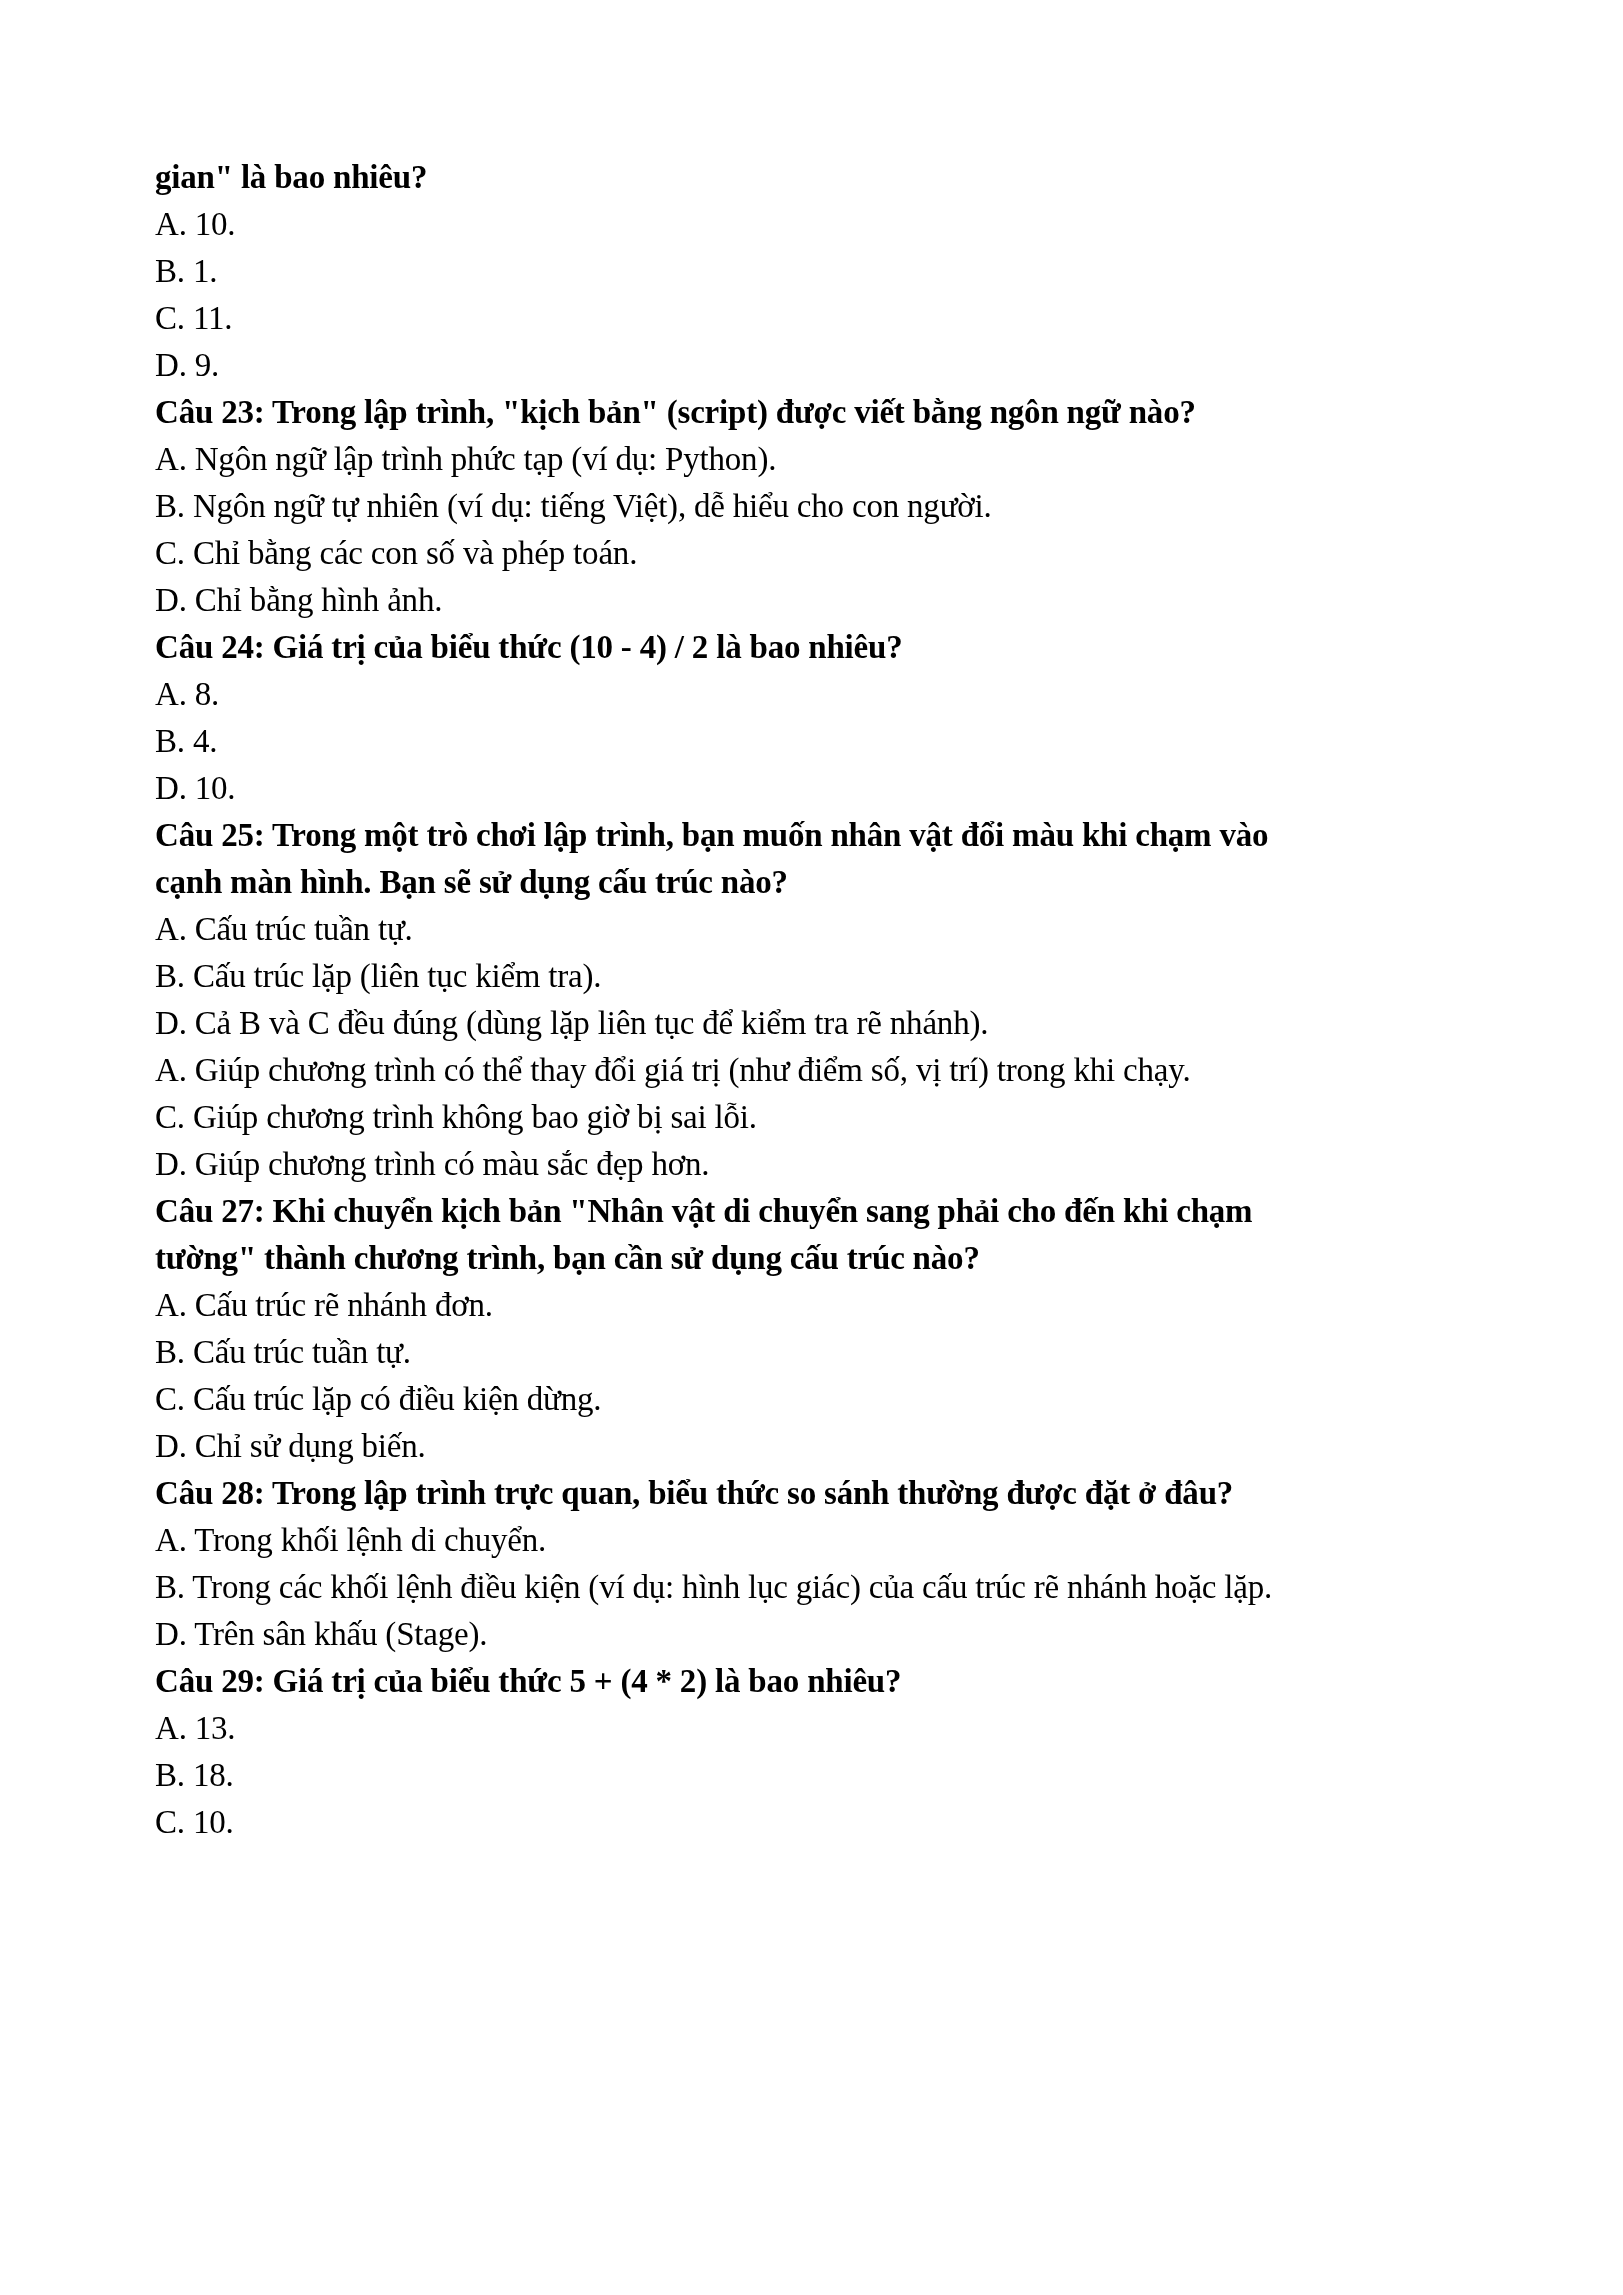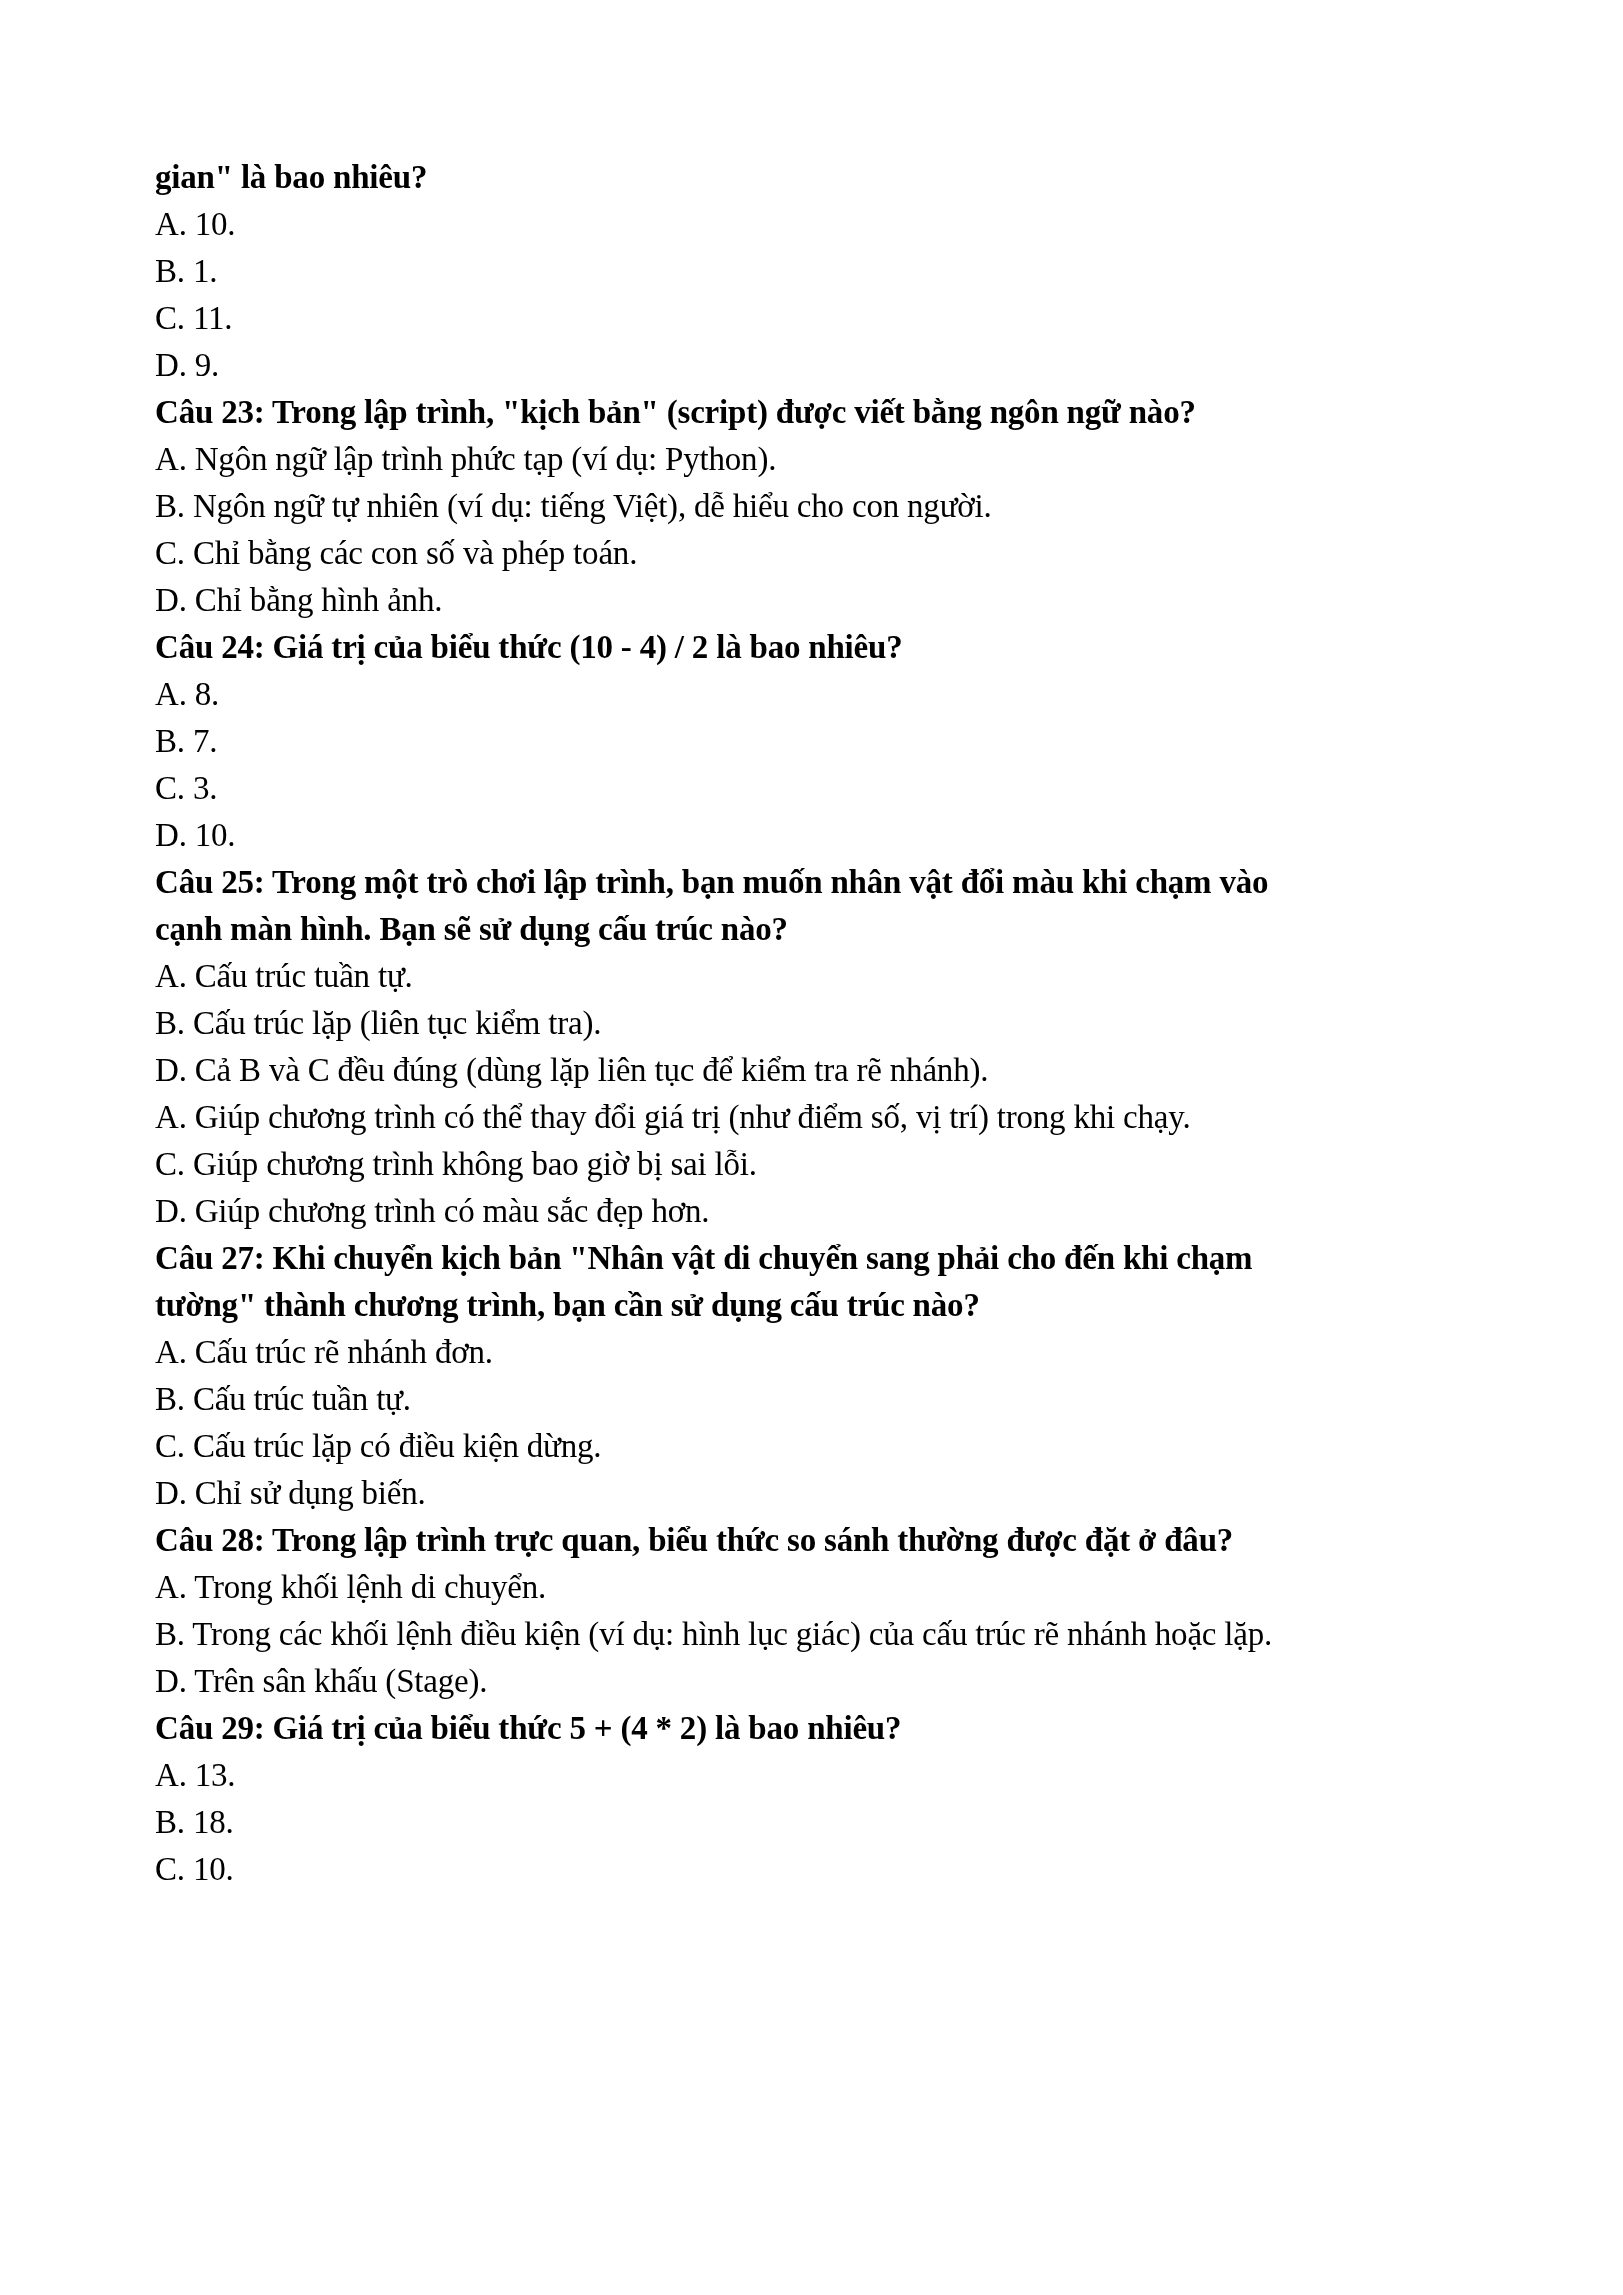--- a/index.html
+++ b/index.html
@@ -43,22 +43,21 @@
       <div class="line">B. 1.</div>
       <div class="line">C. 11.</div>
       <div class="line">D. 9.</div>
       <div class="line bold">Câu 23: Trong lập trình, "kịch bản" (script) được viết bằng ngôn ngữ nào?</div>
       <div class="line">A. Ngôn ngữ lập trình phức tạp (ví dụ: Python).</div>
       <div class="line">B. Ngôn ngữ tự nhiên (ví dụ: tiếng Việt), dễ hiểu cho con người.</div>
       <div class="line">C. Chỉ bằng các con số và phép toán.</div>
       <div class="line">D. Chỉ bằng hình ảnh.</div>
       <div class="line bold">Câu 24: Giá trị của biểu thức (10 - 4) / 2 là bao nhiêu?</div>
       <div class="line">A. 8.</div>
-      <div class="line">B. 7.</div>
-      <div class="line">C. 3.</div>
+      <div class="line">B. 4.</div>
       <div class="line">D. 10.</div>
       <div class="line bold">Câu 25: Trong một trò chơi lập trình, bạn muốn nhân vật đổi màu khi chạm vào</div>
       <div class="line bold">cạnh màn hình. Bạn sẽ sử dụng cấu trúc nào?</div>
       <div class="line">A. Cấu trúc tuần tự.</div>
       <div class="line">B. Cấu trúc lặp (liên tục kiểm tra).</div>
       <div class="line">D. Cả B và C đều đúng (dùng lặp liên tục để kiểm tra rẽ nhánh).</div>
       <div class="line">A. Giúp chương trình có thể thay đổi giá trị (như điểm số, vị trí) trong khi chạy.</div>
       <div class="line">C. Giúp chương trình không bao giờ bị sai lỗi.</div>
       <div class="line">D. Giúp chương trình có màu sắc đẹp hơn.</div>
       <div class="line bold">Câu 27: Khi chuyển kịch bản "Nhân vật di chuyển sang phải cho đến khi chạm</div>

